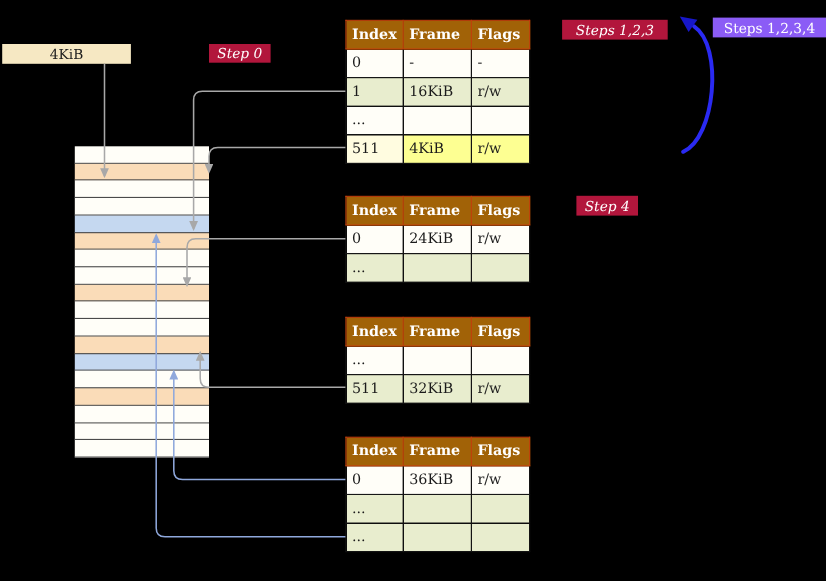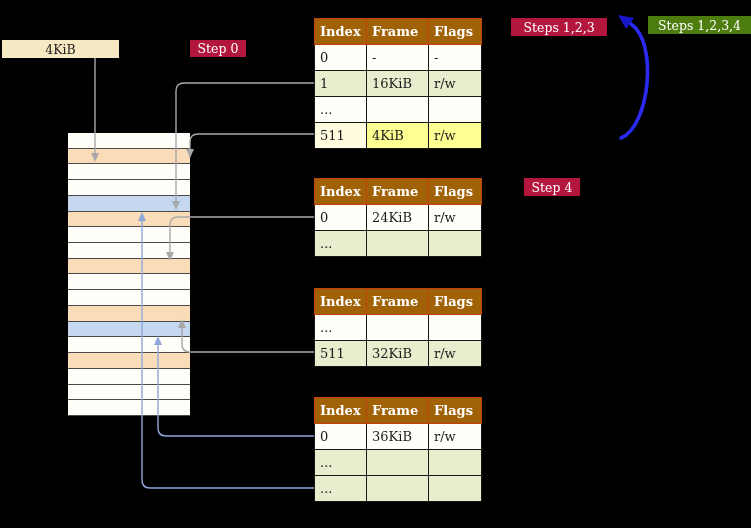--- a/index.html
+++ b/index.html
@@ -11,22 +11,22 @@
   .crbox{
     position:absolute;left:2px;top:40px;width:117px;height:18px;
     background:#f6e8c3;color:#1c1c1c;font-size:12.5px;
     display:flex;align-items:center;justify-content:center;
   }
   
   .badge{
     position:absolute;color:#fff;font-size:12.5px;
     display:flex;align-items:center;justify-content:center;white-space:nowrap;
   }
-  .badge.red{background:#b2163c;}
-  .badge.blue{background:#4d7c0f;}
+  .badge.red{background:#b2163c;font-style:italic;}
+  .badge.blue{background:#8b5cf6;}
   #b-step0{left:190px;top:40px;width:56px;height:17px;text-align:right;}
   #b-steps123{left:511px;top:18px;width:96px;height:18px;}
   #b-steps1234{left:648px;top:16px;width:103px;height:18px;}
   #b-step4{left:524px;top:158px;width:56px;height:18px;margin-top:20px;}
   
   .memcol{
     position:absolute;left:68px;top:133px;width:122px;height:283px;
     display:flex;flex-direction:column;
   }
   .mem-row{flex:1;border-bottom:1px solid #4a4a4a;}

